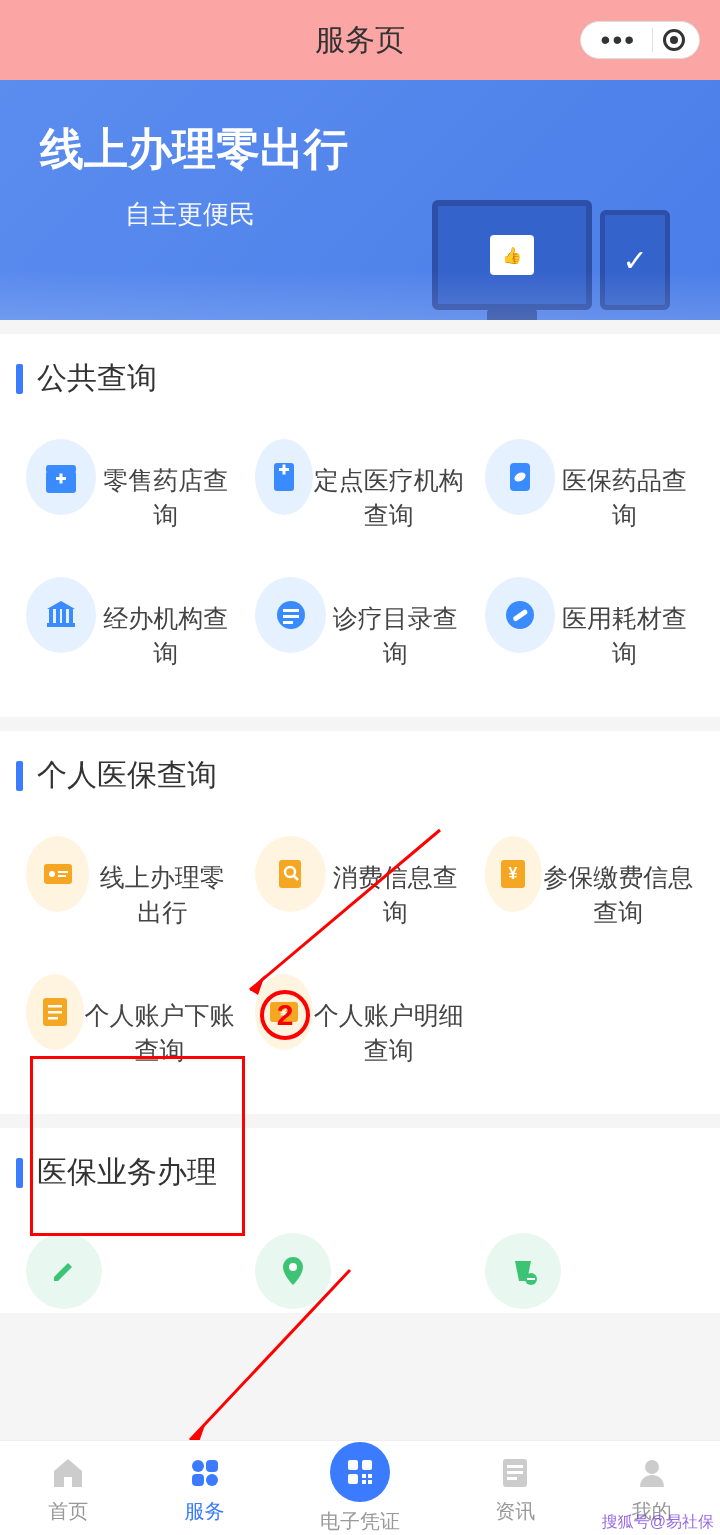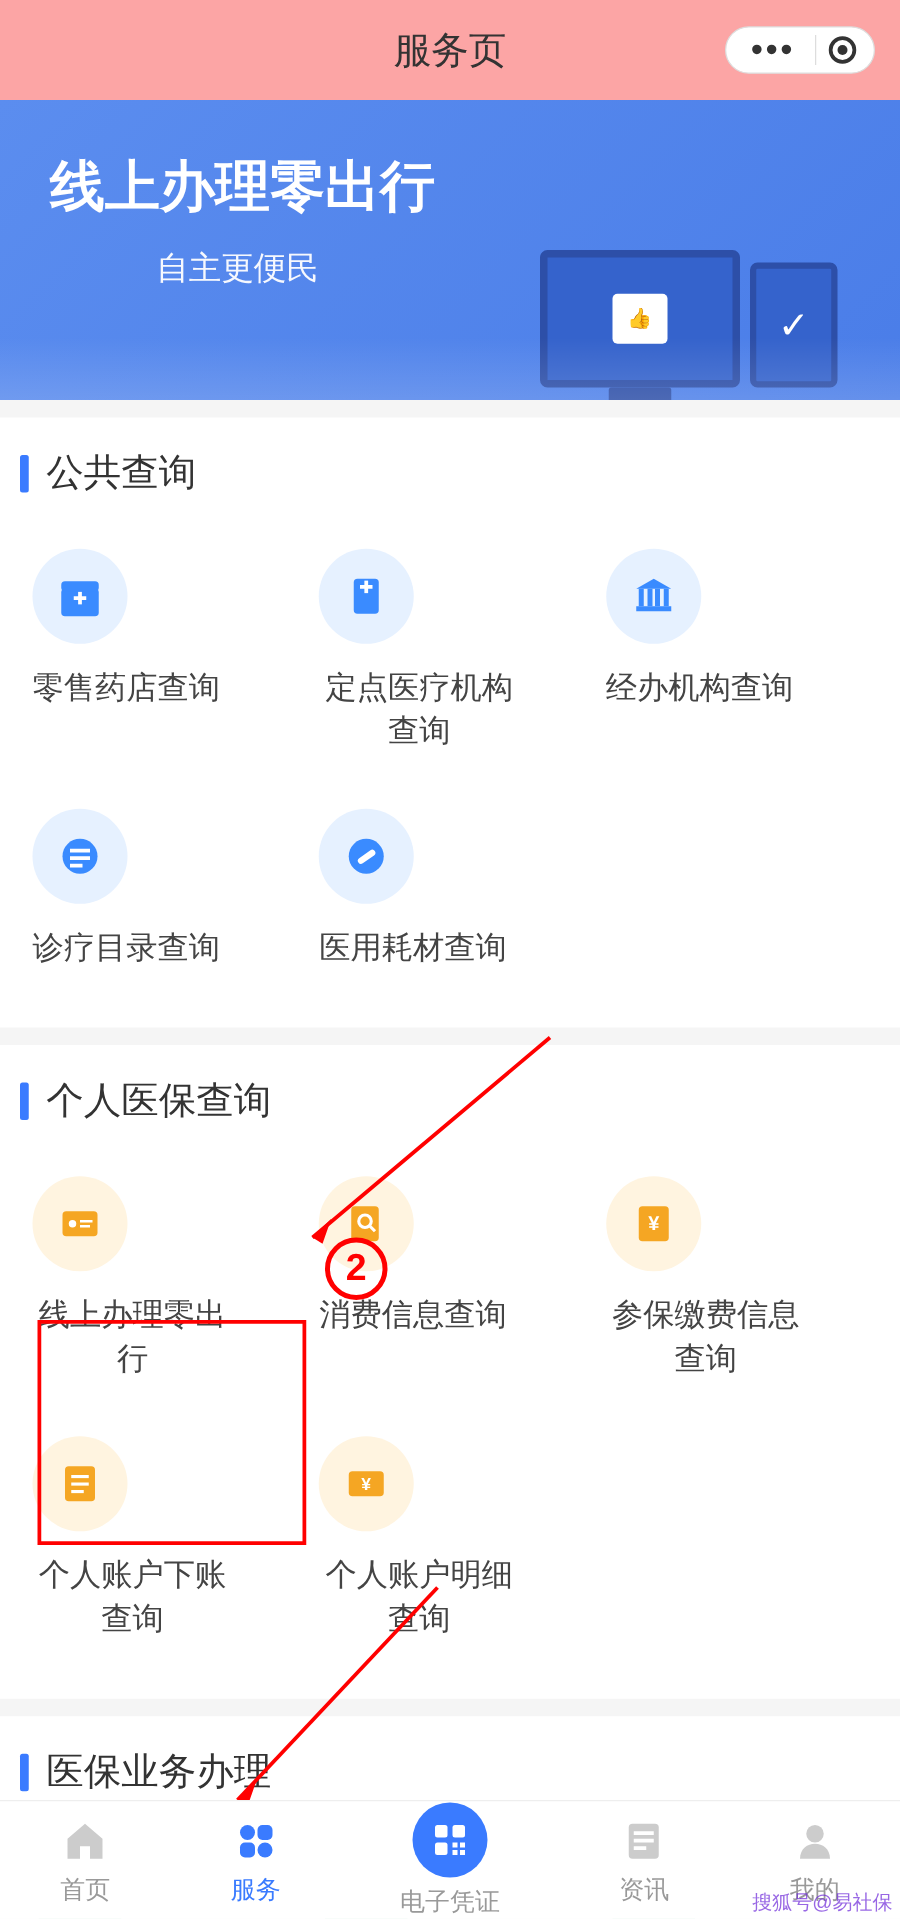--- a/index.html
+++ b/index.html
@@ -85,21 +85,21 @@
       padding: 24px 16px 30px 16px;
     }
     .section-header {
       display: flex; align-items: center; margin-bottom: 24px;
     }
     .section-bar { width: 7px; height: 30px; background: #3a7bff; margin-right: 14px; border-radius: 2px; }
     .section-title { font-size: 30px; color: #333; }
 
     .grid { display: grid; grid-template-columns: repeat(3, 1fr); gap: 12px 0; }
     .grid-item {
-      display: flex; flex-direction: column; align-items: flex-start;
+      display: flex; flex-direction: row; align-items: flex-end;
       padding: 16px 10px; position: relative;
     }
     .icon-circle {
       width: 76px; height: 76px; border-radius: 50%;
       display: flex; align-items: center; justify-content: center;
       margin-bottom: 18px;
     }
     .blue-bg { background: #e6f1ff; }
     .orange-bg { background: #fff4e0; }
     .green-bg { background: #e8f7ef; }
@@ -189,20 +189,29 @@
     </div>
     <div class="grid-item">
       <div class="icon-circle blue-bg">
           <svg width="40" height="40" viewBox="0 0 40 40">
             <rect x="10" y="6" width="20" height="28" rx="3" fill="#3a8bff"></rect>
             <rect x="15" y="11" width="10" height="3" fill="#fff"></rect>
             <rect x="18.5" y="7.5" width="3" height="10" fill="#fff"></rect>
           </svg>
         </div>
       <span class="item-label">定点医疗机构查询</span>
+    </div>
+    <div class="grid-item">
+      <div class="icon-circle blue-bg">
+          <svg width="40" height="40" viewBox="0 0 40 40">
+            <rect x="10" y="6" width="20" height="28" rx="4" fill="#3a8bff"></rect>
+            <ellipse cx="20" cy="20" rx="6" ry="4" fill="#fff" transform="rotate(-30 20 20)"></ellipse>
+          </svg>
+        </div>
+      <span class="item-label">医保药品查询</span>
     </div>
     <div class="grid-item">
       <div class="icon-circle blue-bg">
           <svg width="40" height="40" viewBox="0 0 40 40">
             <polygon points="20,6 34,14 6,14" fill="#3a8bff"></polygon>
             <rect x="8" y="14" width="4" height="14" fill="#3a8bff"></rect>
             <rect x="15" y="14" width="4" height="14" fill="#3a8bff"></rect>
             <rect x="21" y="14" width="4" height="14" fill="#3a8bff"></rect>
             <rect x="28" y="14" width="4" height="14" fill="#3a8bff"></rect>
             <rect x="6" y="28" width="28" height="4" fill="#3a8bff"></rect>

